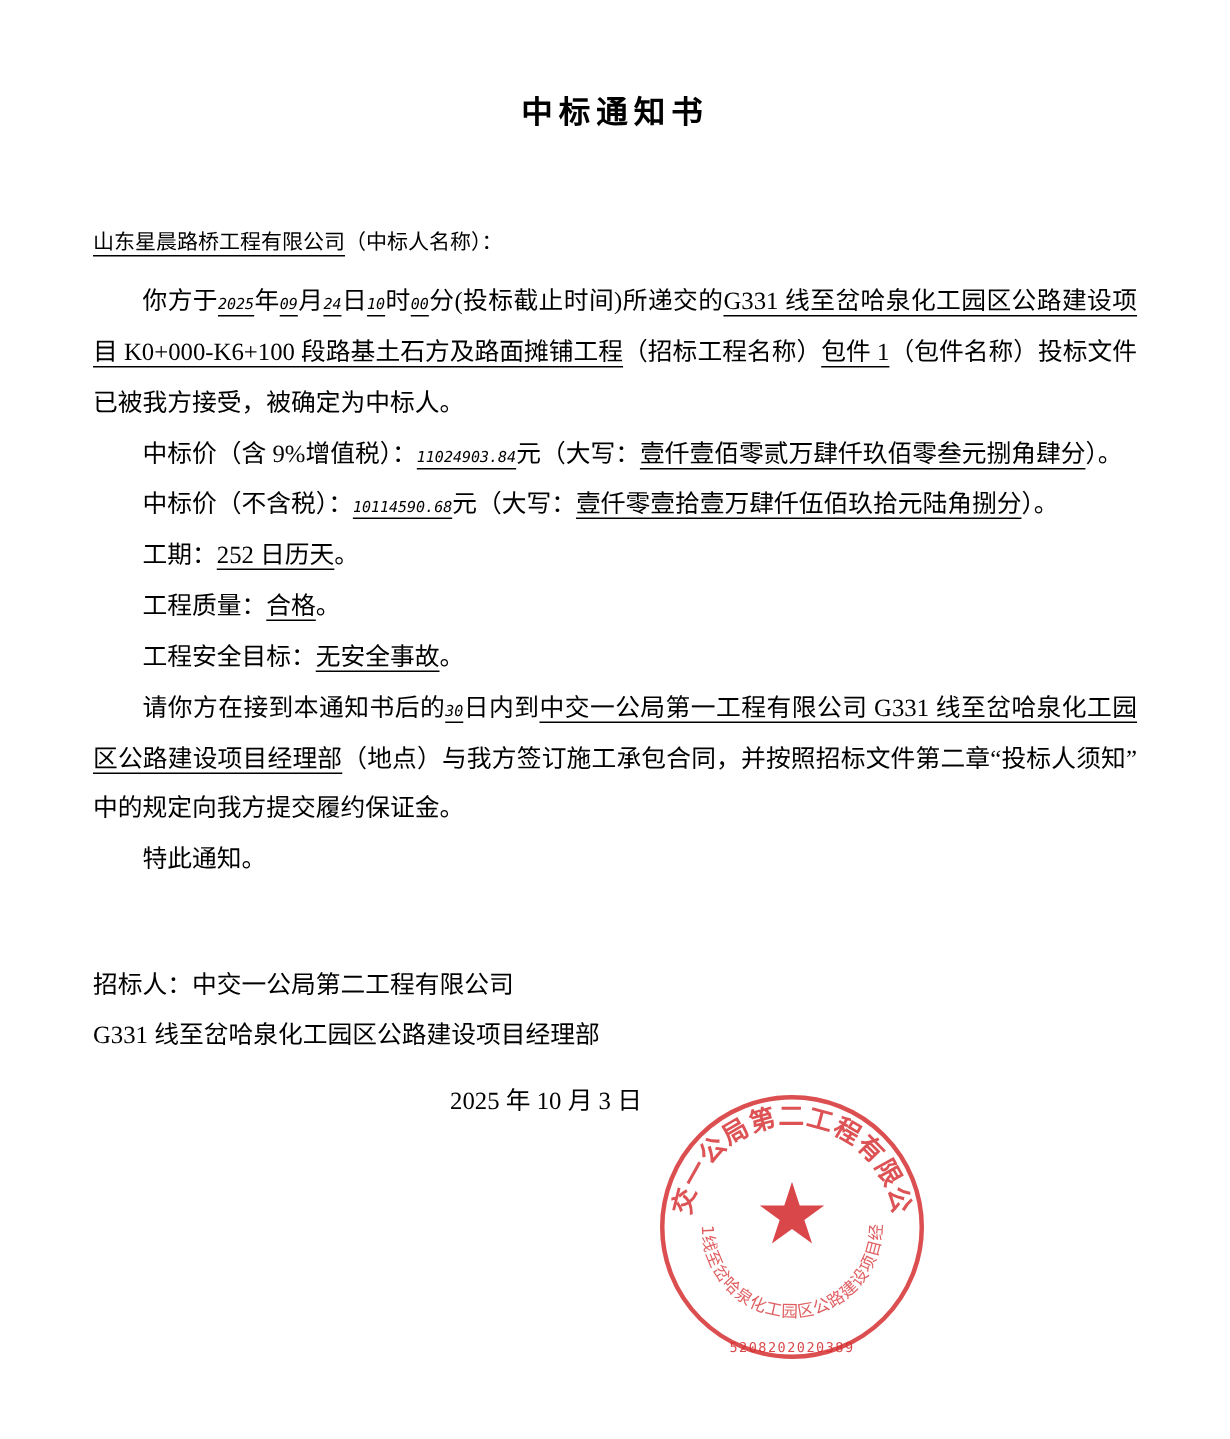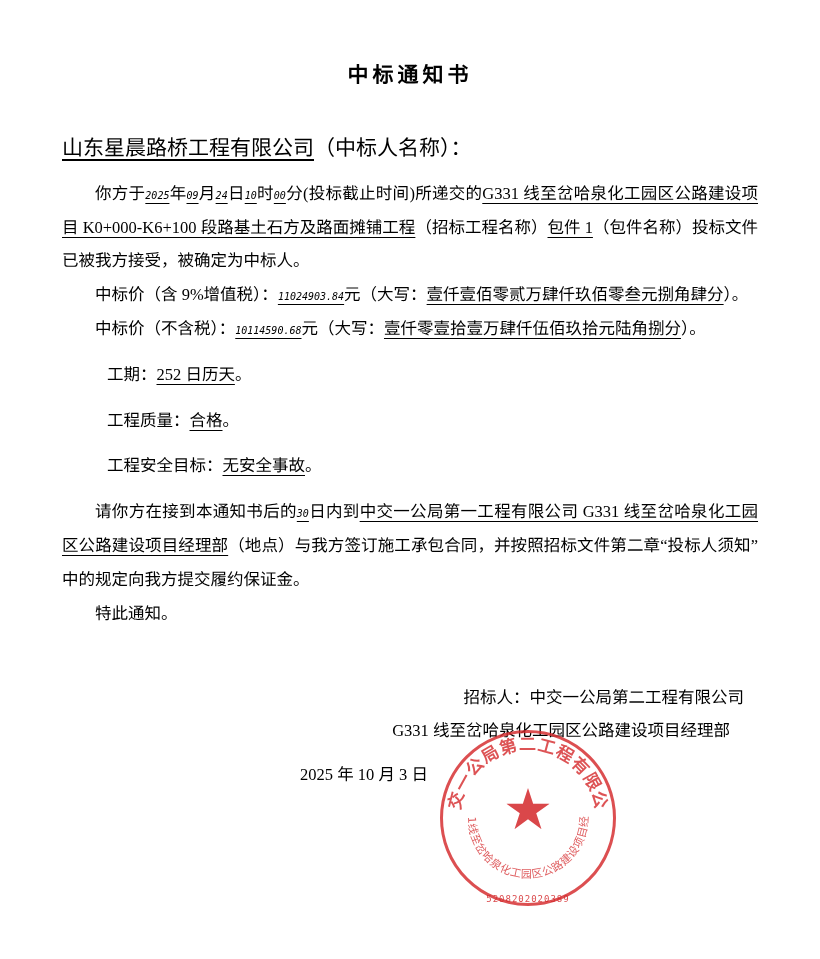--- a/index.html
+++ b/index.html
@@ -25,55 +25,54 @@
   .doc-title {
     text-align: center;
     font-family: "DejaVu Sans", "Liberation Sans", sans-serif;
     font-weight: bold;
     font-size: 21px;
     letter-spacing: 4px;
     margin-top: 58px;
     margin-bottom: 0;
   }
   .addressee {
-    margin-top: 42px;
-    font-size: 21px;
+    margin-top: 62px;
+    font-size: 14px;
     line-height: 1.8;
   }
   .u {
     text-decoration: underline;
     text-underline-offset: 4px;
   }
   .blk {
     font-size: 16.5px;
     line-height: 2.05;
     text-align: justify;
     margin: 0;
   }
   .indent {
     text-indent: 33px;
   }
   .para-gap { margin-top: 9px; }
   .line-item {
     font-size: 16.5px;
     line-height: 2.05;
     text-indent: 33px;
-    margin: 12px;
+    margin: 0;
   }
   .mono-num {
     font-family: "DejaVu Sans Mono", "Liberation Mono", monospace;
     font-size: 10px;
     letter-spacing: 0px;
     font-style: italic;
   }
   .sign-block {
     margin-top: 50px;
     font-size: 16.5px;
     line-height: 2.0;
-    text-align: right;
     padding-right: 14px;
   }
   .sign-line2 { padding-right: 14px; }
   .date-line {
     margin-top: 14px;
     text-align: center;
     padding-right: 92px;
     font-size: 16.5px;
   }
   

